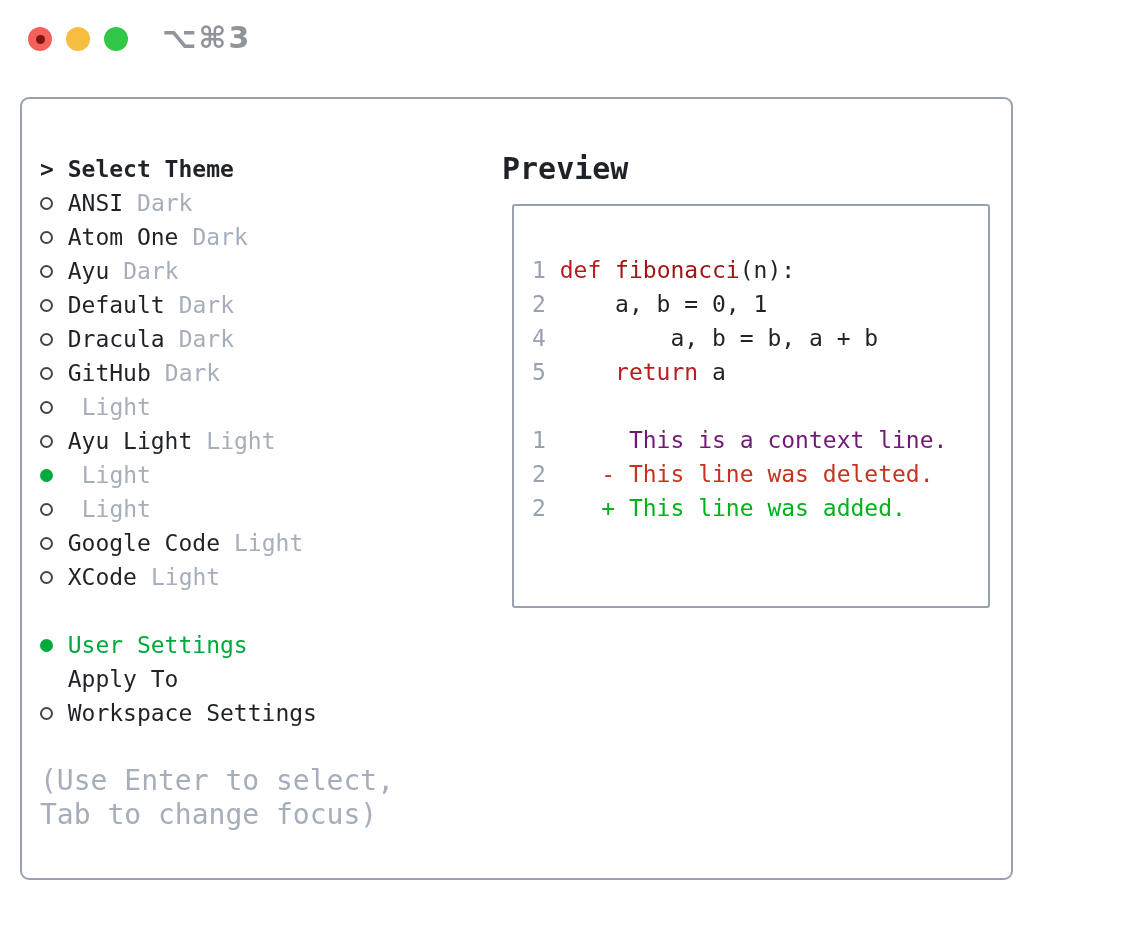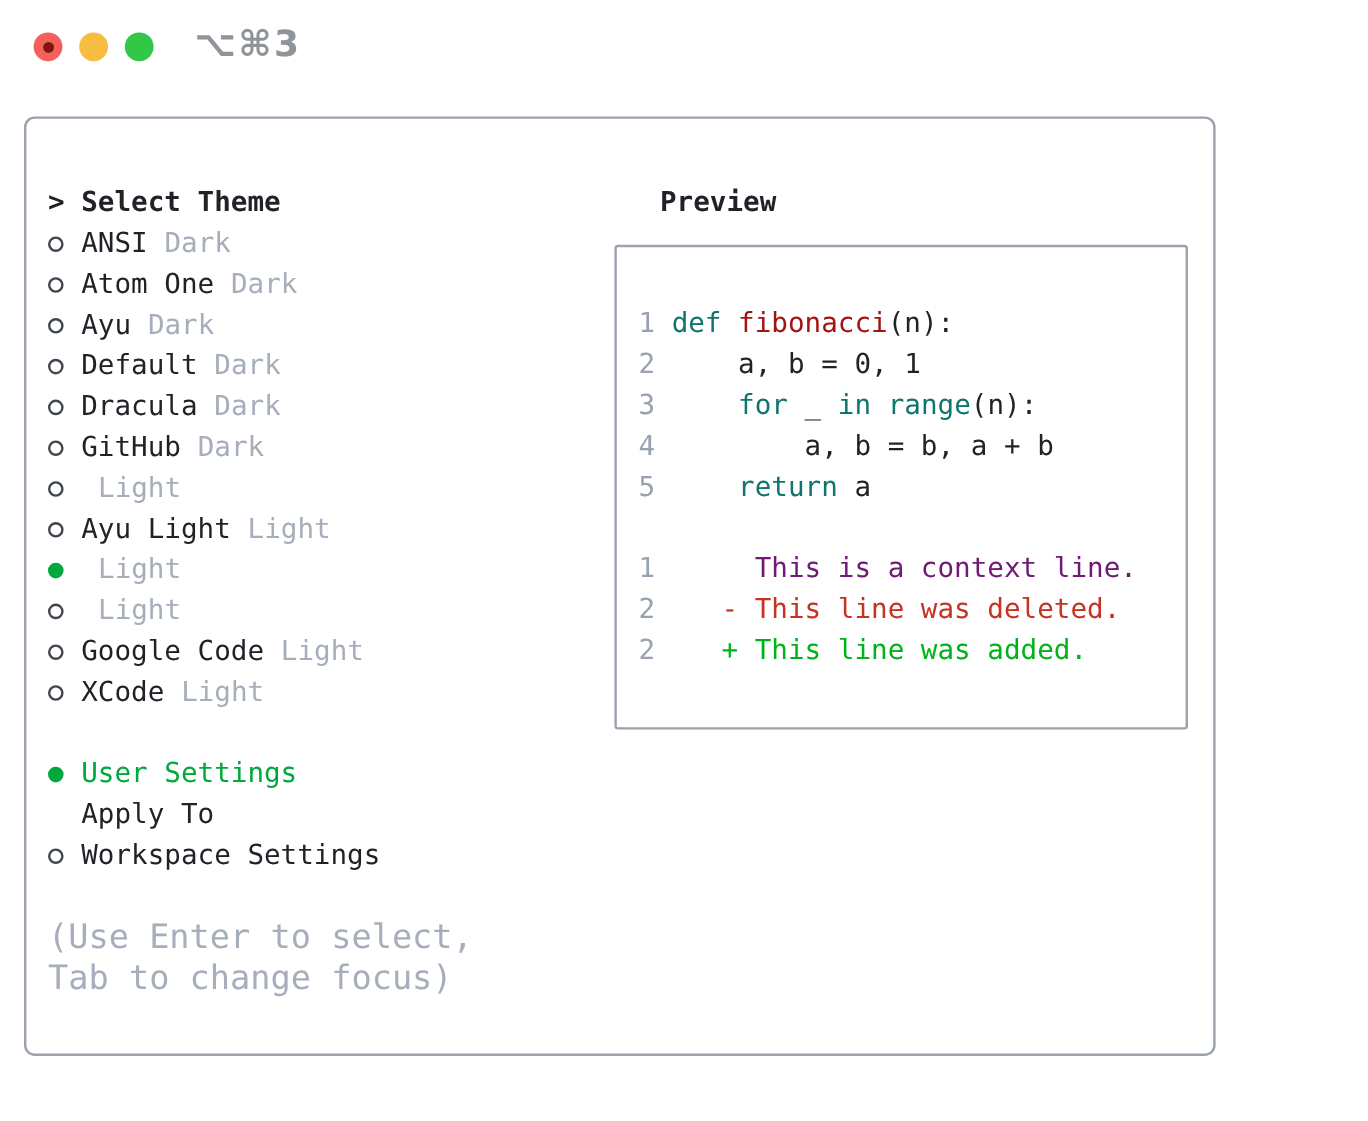--- a/index.html
+++ b/index.html
@@ -30,28 +30,28 @@
   .radio.on{background:#00a93c;border-color:#00a93c;}
   .label.sel{color:#00a93c;}
   .bold{font-weight:bold;}
   .tag{color:#a6aebb;margin-left:14px;}
 
   #help{position:absolute;left:18px;top:665px;width:420px;font-size:28px;line-height:34px;
         color:#a6aebb;}
 
   
   .preview-title{position:absolute;left:480px;top:53px;height:34px;line-height:34px;
-                 font-size:23px;font-weight:bold;color:#1f2227;margin-left:48px;}
+                 font-size:30px;font-weight:bold;color:#1f2227;}
   .preview-box{position:absolute;left:490px;top:105px;width:478px;height:404px;background:#fff;
                border:2px solid #9aa2ae;border-radius:3px;box-sizing:border-box;}
   #code{position:absolute;left:18px;top:47px;display:flex;flex-direction:column;}
   .code-line{height:34px;line-height:34px;font-size:23px;white-space:pre;}
   .ln{display:inline-block;width:2ch;color:#98a1b0;}
   .c-plain{color:#1f2227;}
-  .c-keyword{color:#0f766e;text-align:right;}
+  .c-keyword{color:#b91c1c;text-align:right;}
   .c-function{color:#a31515;text-align:center;}
   .c-context{color:#701a75;}
   .c-deleted{color:#c43420;}
   .c-added{color:#00b31a;}
 </style>
 </head>
 <body>
 
 <div class="window">
 
@@ -97,21 +97,20 @@
       </div>
 
     <div id="help">(Use Enter to select, Tab to change focus)</div>
 
     <div class="preview-title">Preview</div>
     <div class="preview-box">
       <div id="code">
 
       <div class="code-line"><span class="ln">1</span><span class="c-keyword">def</span><span class="c-plain"> </span><span class="c-function">fibonacci</span><span class="c-plain">(n):</span></div>
           <div class="code-line"><span class="ln">2</span><span class="c-plain">    a, b = 0, 1</span></div>
-          <div class="code-line"><span class="ln">3</span><span class="c-plain">    </span><span class="c-keyword">for</span><span class="c-plain"> _ </span><span class="c-keyword">in</span><span class="c-plain"> </span><span class="c-keyword">range</span><span class="c-plain">(n):</span></div>
           <div class="code-line"><span class="ln">4</span><span class="c-plain">        a, b = b, a + b</span></div>
           <div class="code-line"><span class="ln">5</span><span class="c-plain">    </span><span class="c-keyword">return</span><span class="c-plain"> a</span></div>
           <div class="code-line"></div>
           <div class="code-line"><span class="ln">1</span><span class="c-context">     This is a context line.</span></div>
           <div class="code-line"><span class="ln">2</span><span class="c-deleted">   - This line was deleted.</span></div>
           <div class="code-line"><span class="ln">2</span><span class="c-added">   + This line was added.</span></div>
         </div>
     </div>
 
   </div>

